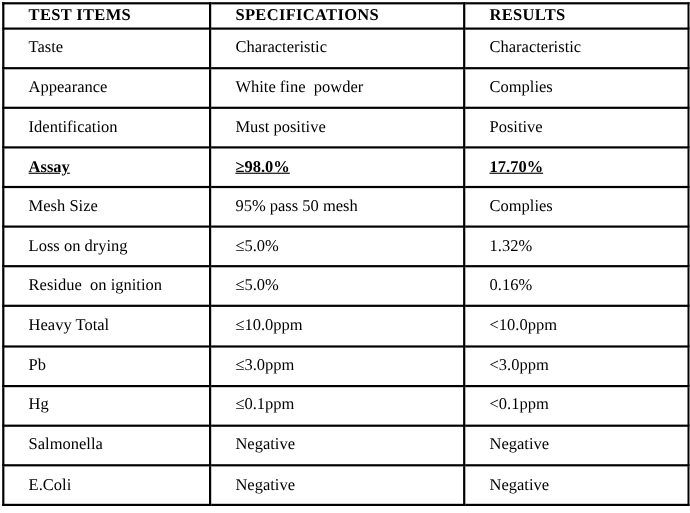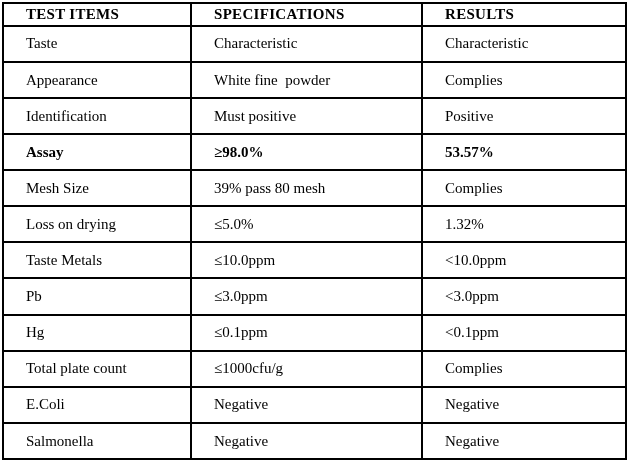--- a/index.html
+++ b/index.html
@@ -32,20 +32,21 @@
     font-size: 15px;
     line-height: 1.25;
   }
   table.coa th {
     font-weight: bold;
     font-size: 15px;
     letter-spacing: 0.3px;
   }
   table.coa tr.bold-row td {
     font-weight: bold;
+    text-decoration: underline;
   }
 </style>
 </head>
 <body>
 
 <table class="coa">
   <colgroup>
     <col style="width:188px">
     <col style="width:231px">
     <col style="width:204px">
@@ -69,56 +70,56 @@
         <td>Complies</td>
       </tr>
       <tr>
         <td>Identification</td>
         <td>Must positive</td>
         <td>Positive</td>
       </tr>
       <tr class="bold-row">
         <td>Assay</td>
         <td>≥98.0%</td>
-        <td>53.57%</td>
+        <td>17.70%</td>
       </tr>
       <tr>
         <td>Mesh Size</td>
-        <td>39% pass 80 mesh</td>
+        <td>95% pass 50 mesh</td>
         <td>Complies</td>
       </tr>
       <tr>
         <td>Loss on drying</td>
         <td>≤5.0%</td>
         <td>1.32%</td>
       </tr>
       <tr>
-        <td>Taste Metals</td>
+        <td>Residue  on ignition</td>
+        <td>≤5.0%</td>
+        <td>0.16%</td>
+      </tr>
+      <tr>
+        <td>Heavy Total</td>
         <td>≤10.0ppm</td>
         <td>&lt;10.0ppm</td>
       </tr>
       <tr>
         <td>Pb</td>
         <td>≤3.0ppm</td>
         <td>&lt;3.0ppm</td>
       </tr>
       <tr>
         <td>Hg</td>
         <td>≤0.1ppm</td>
         <td>&lt;0.1ppm</td>
       </tr>
       <tr>
-        <td>Total plate count</td>
-        <td>≤1000cfu/g</td>
-        <td>Complies</td>
-      </tr>
-      <tr>
-        <td>E.Coli</td>
+        <td>Salmonella</td>
         <td>Negative</td>
         <td>Negative</td>
       </tr>
       <tr>
-        <td>Salmonella</td>
+        <td>E.Coli</td>
         <td>Negative</td>
         <td>Negative</td>
       </tr>
     </tbody>
 </table>
 
 </body></html>

